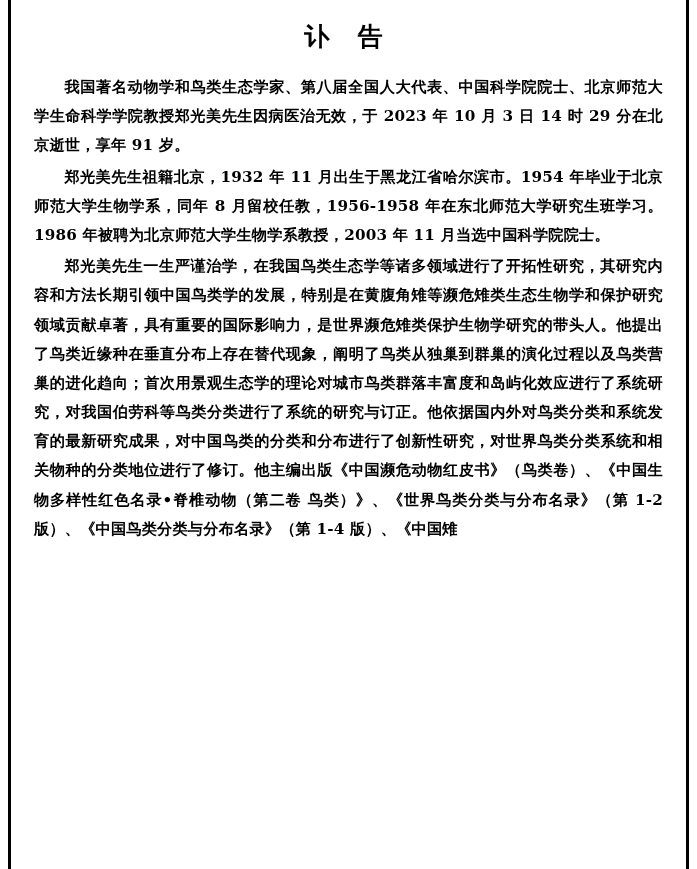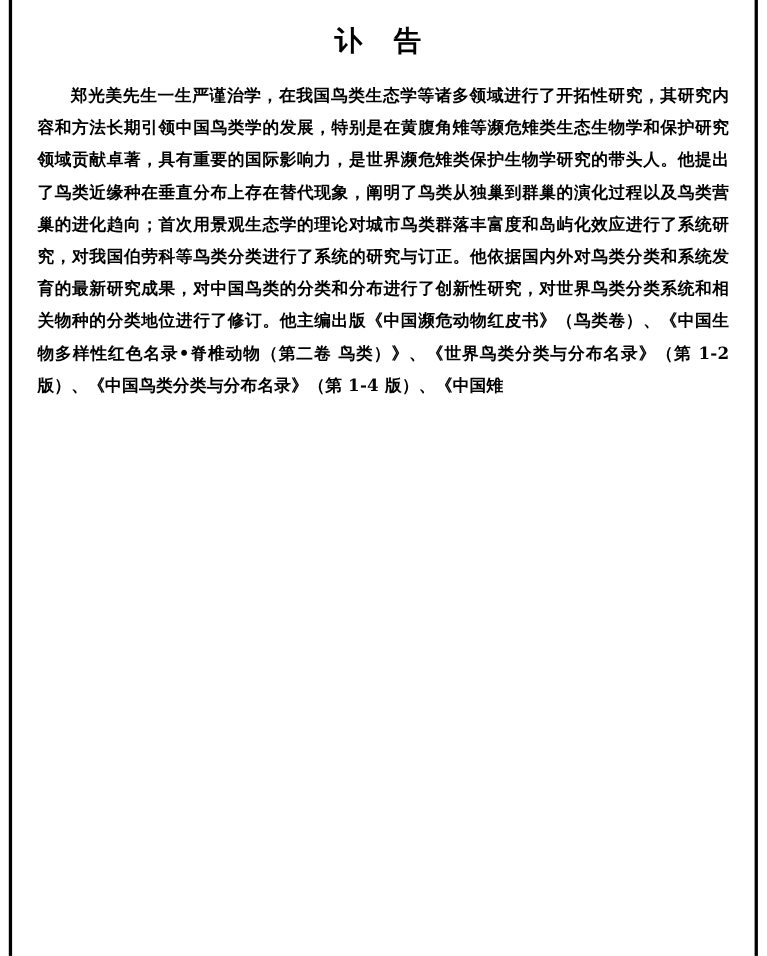--- a/index.html
+++ b/index.html
@@ -65,15 +65,17 @@
 </head>
 <body>
 
 <div class="page">
   <div class="border-left"></div>
   <div class="border-right"></div>
 
   <div class="content">
     <div class="doc-title">讣 告</div>
 
+    <p class="body-par">我国著名动物学和鸟类生态学家、第八届全国人大代表、中国科学院院士、北京师范大学生命科学学院教授郑光美先生因病医治无效，于 2023 年 10 月 3 日 14 时 29 分在北京逝世，享年 91 岁。</p>
+    <p class="body-par">郑光美先生祖籍北京，1932 年 11 月出生于黑龙江省哈尔滨市。1954 年毕业于北京师范大学生物学系，同年 8 月留校任教，1956-1958 年在东北师范大学研究生班学习。1986 年被聘为北京师范大学生物学系教授，2003 年 11 月当选中国科学院院士。</p>
     <p class="body-par">郑光美先生一生严谨治学，在我国鸟类生态学等诸多领域进行了开拓性研究，其研究内容和方法长期引领中国鸟类学的发展，特别是在黄腹角雉等濒危雉类生态生物学和保护研究领域贡献卓著，具有重要的国际影响力，是世界濒危雉类保护生物学研究的带头人。他提出了鸟类近缘种在垂直分布上存在替代现象，阐明了鸟类从独巢到群巢的演化过程以及鸟类营巢的进化趋向；首次用景观生态学的理论对城市鸟类群落丰富度和岛屿化效应进行了系统研究，对我国伯劳科等鸟类分类进行了系统的研究与订正。他依据国内外对鸟类分类和系统发育的最新研究成果，对中国鸟类的分类和分布进行了创新性研究，对世界鸟类分类系统和相关物种的分类地位进行了修订。他主编出版《中国濒危动物红皮书》（鸟类卷）、《中国生物多样性红色名录•脊椎动物（第二卷 鸟类）》、《世界鸟类分类与分布名录》（第 1-2 版）、《中国鸟类分类与分布名录》（第 1-4 版）、《中国雉</p>
   </div>
 </div>
 
 </body></html>

